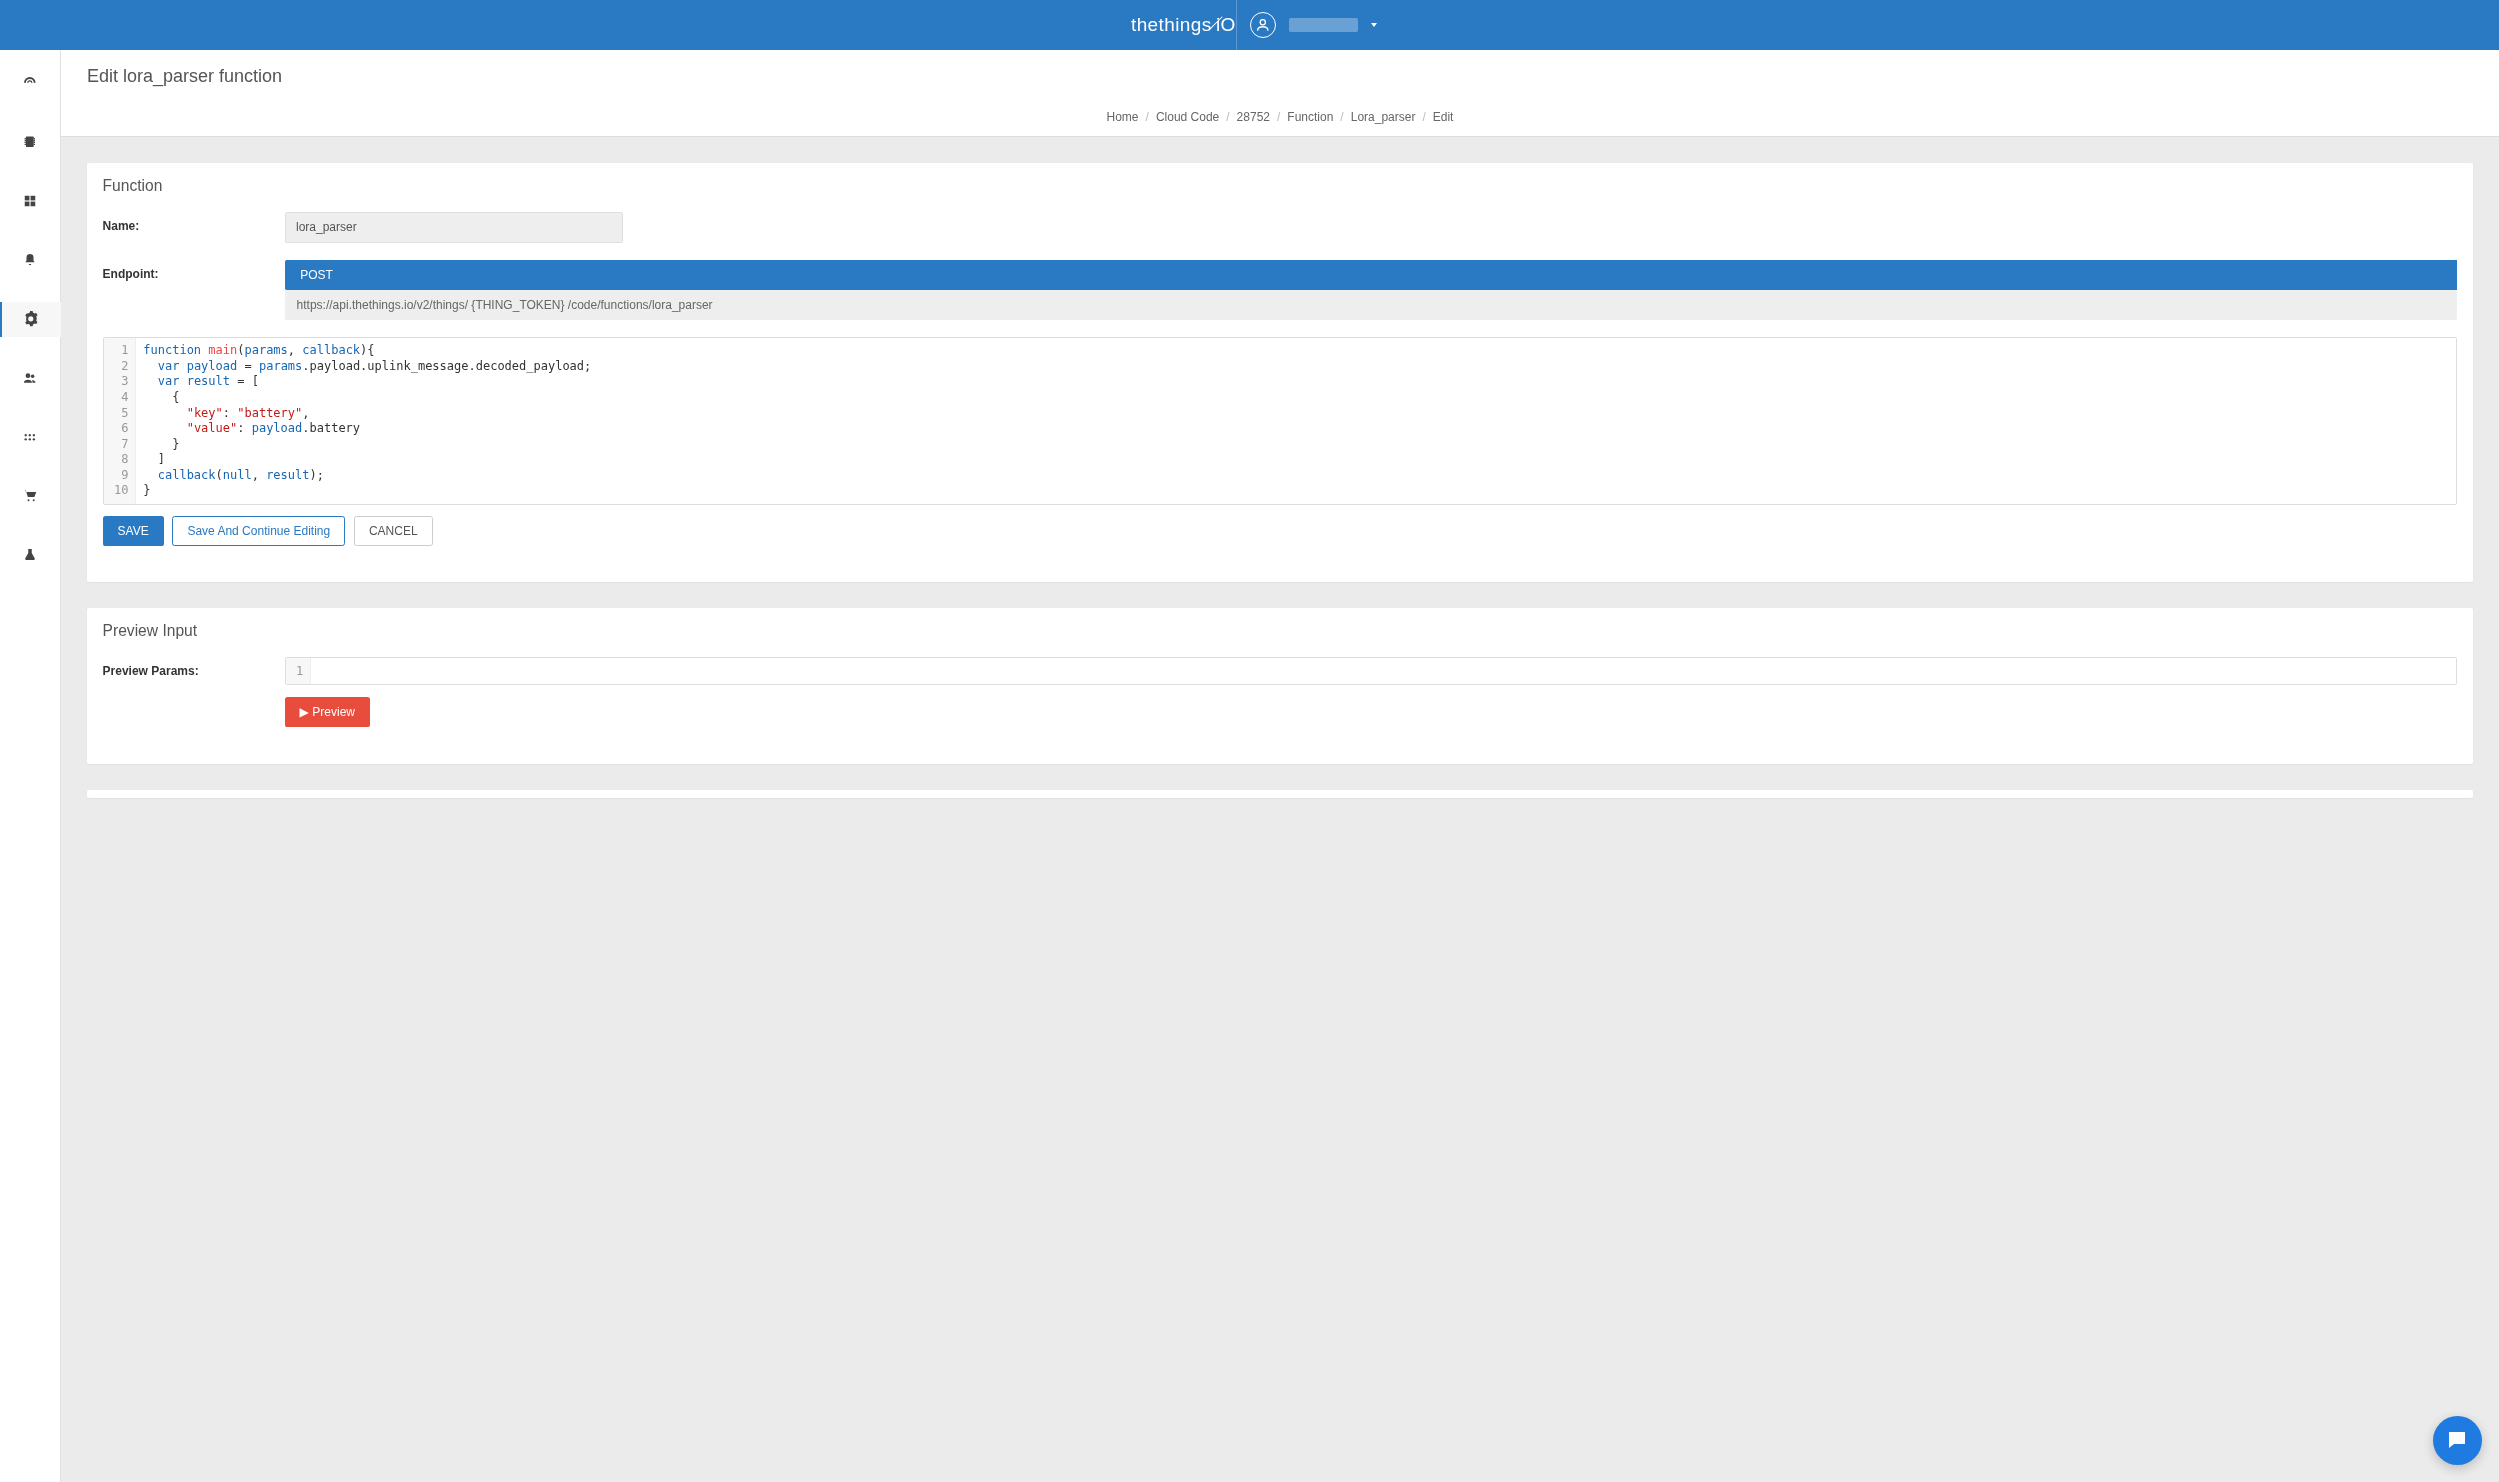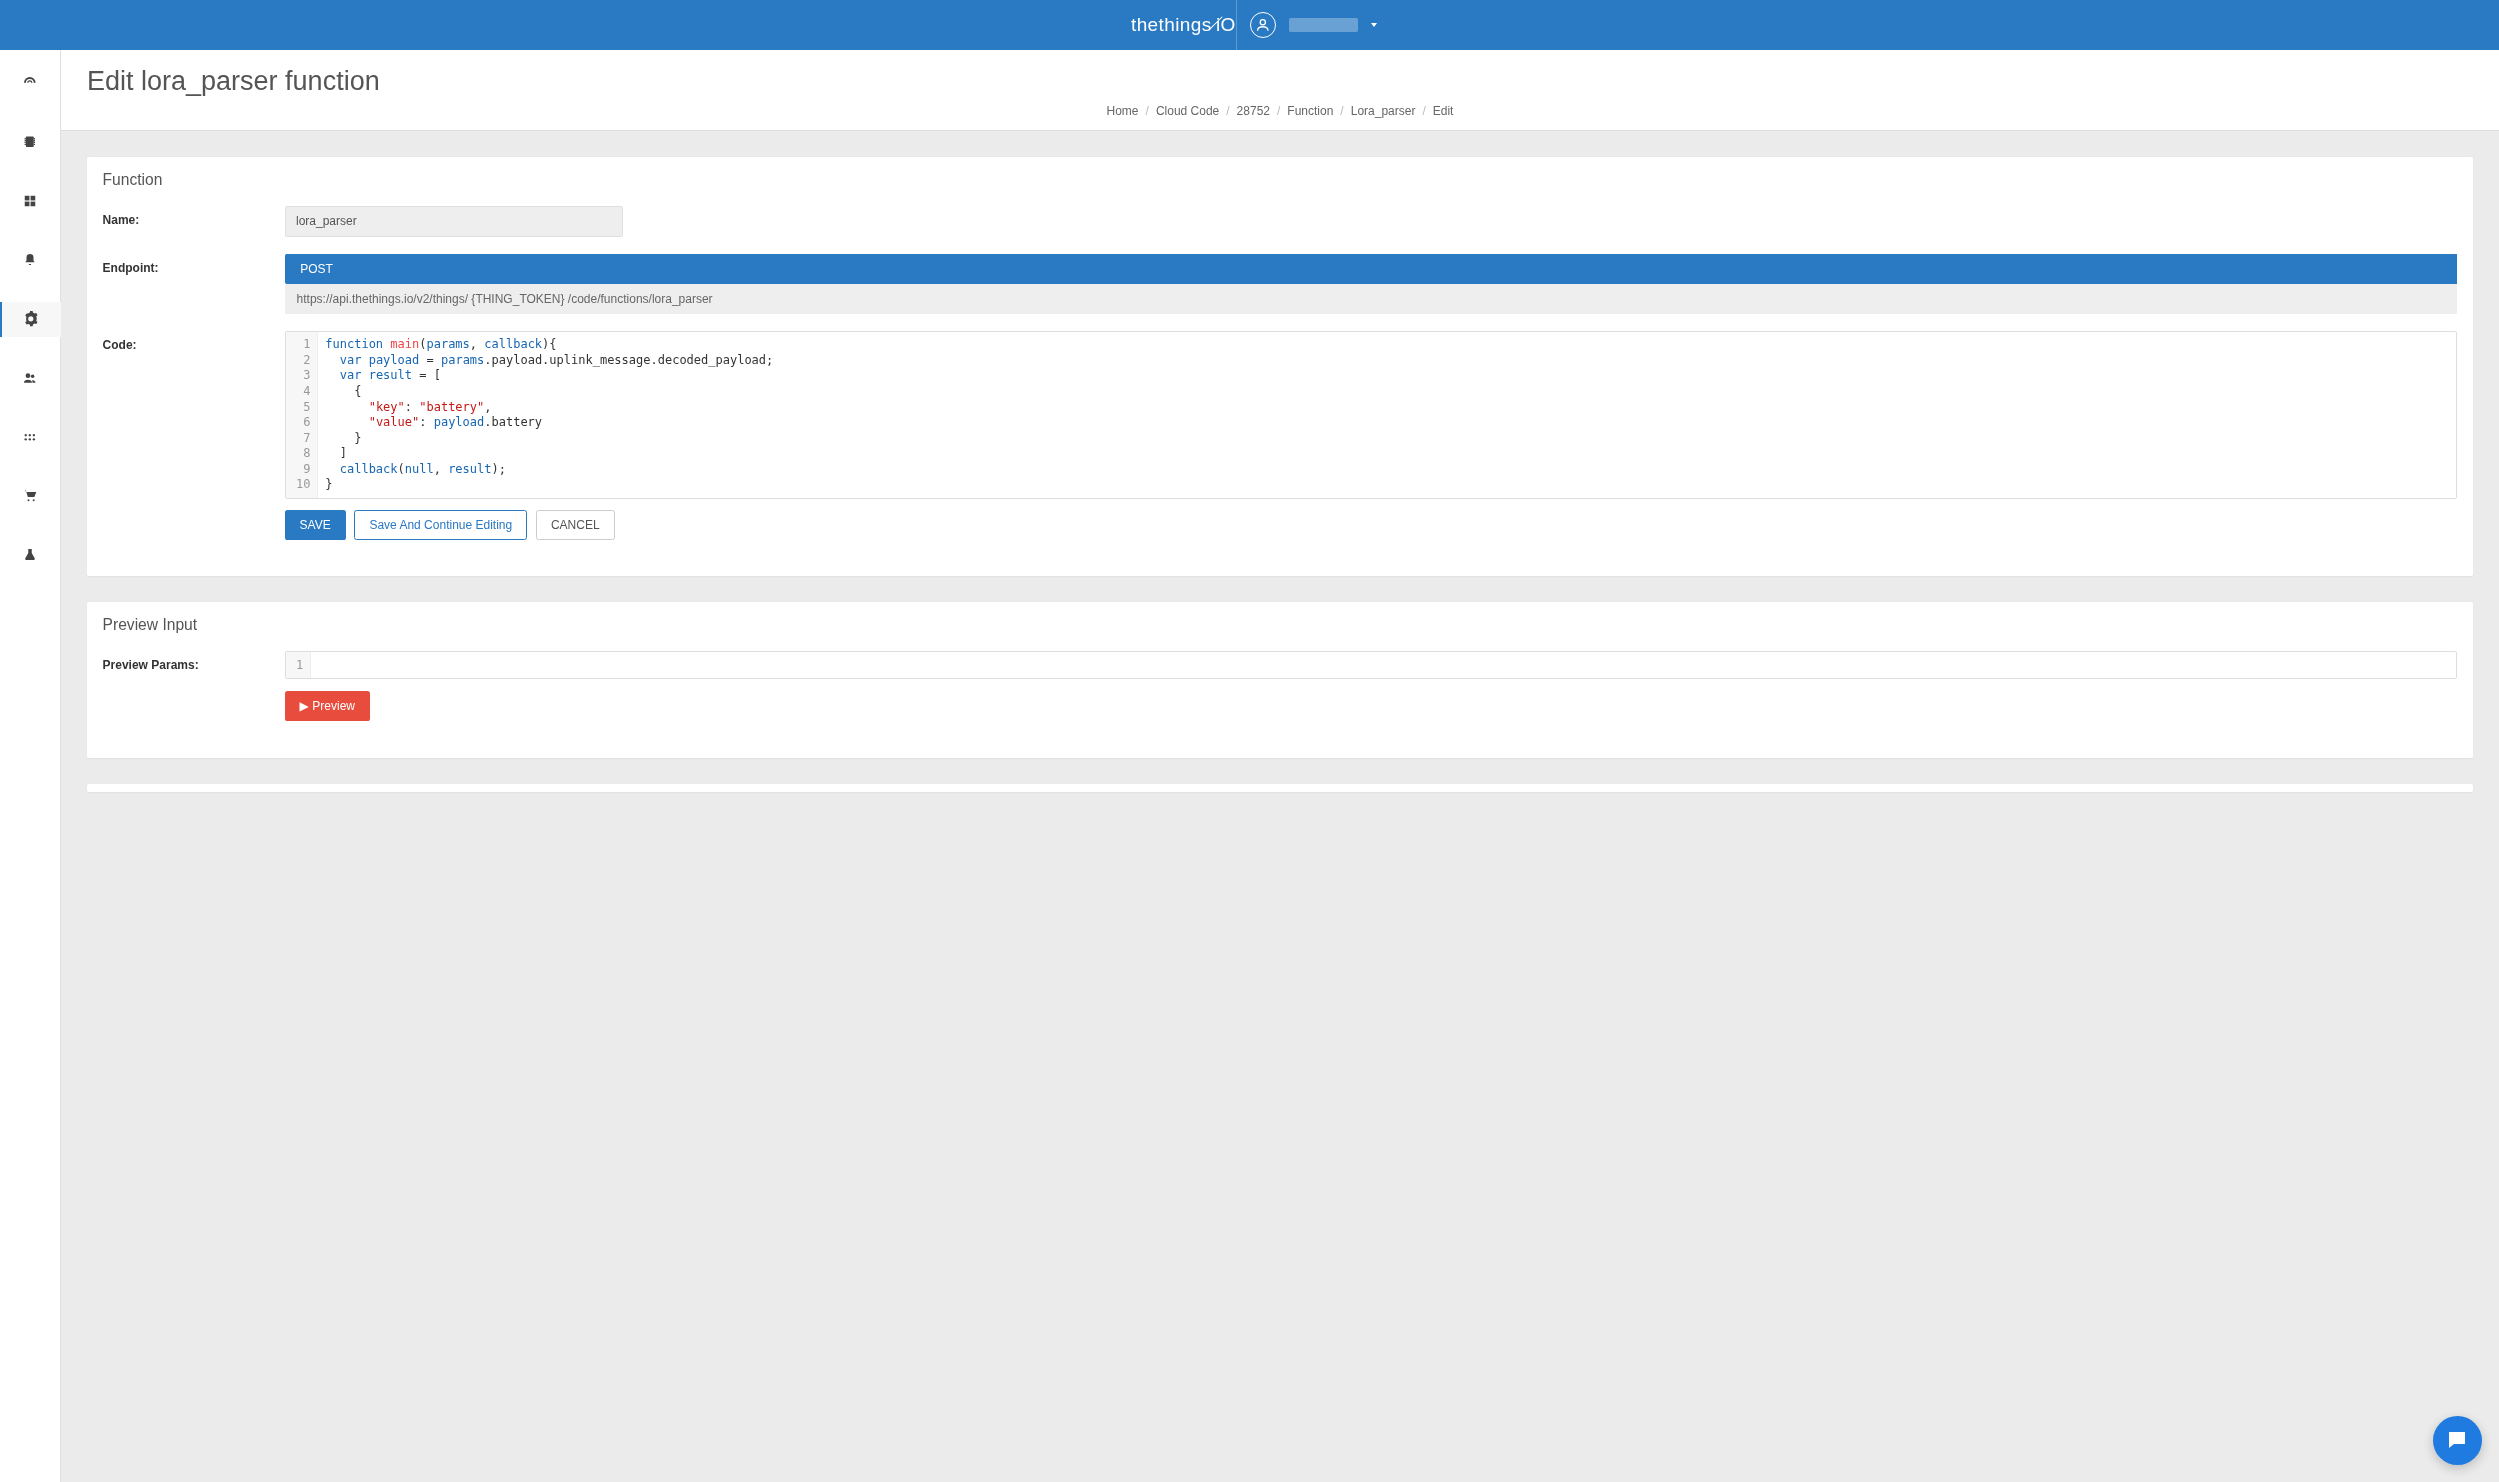--- a/index.html
+++ b/index.html
@@ -110,24 +110,24 @@
   .main {
     flex: 1;
     background: #ebebeb;
   }
   .page-header {
     background: #fff;
     padding: 15.6px 26px 12px 26px;
     border-bottom: 0.9px solid #ddd;
   }
   .page-title {
-    font-size: 27px;
+    font-size: 18px;
     font-weight: 300;
     color: #555;
-    margin-bottom: 7px;
+    margin-bottom: 23px;
   }
   .breadcrumb {
     font-size: 12px;
     color: #666;
     display: flex;
     gap: 7px;
     flex-wrap: wrap;
     justify-content: center;
   }
   .breadcrumb a { color: #666; text-decoration: none; }
@@ -383,21 +383,20 @@
             <div class="form-label">Endpoint:</div>
             <div class="form-control-wrap">
               <div class="endpoint-bar">
                 <div class="endpoint-method">POST</div>
                 <div class="endpoint-url">https://api.thethings.io/v2/things/ {THING_TOKEN} /code/functions/lora_parser</div>
               </div>
             </div>
           </div>
 
           <div class="form-row">
-            <div class="form-label">Code:</div>
             <div class="form-control-wrap">
               <div class="code-editor">
                 <div class="gutter">
                   <div>1</div>
                     <div>2</div>
                     <div>3</div>
                     <div>4</div>
                     <div>5</div>
                     <div>6</div>
                     <div>7</div>

